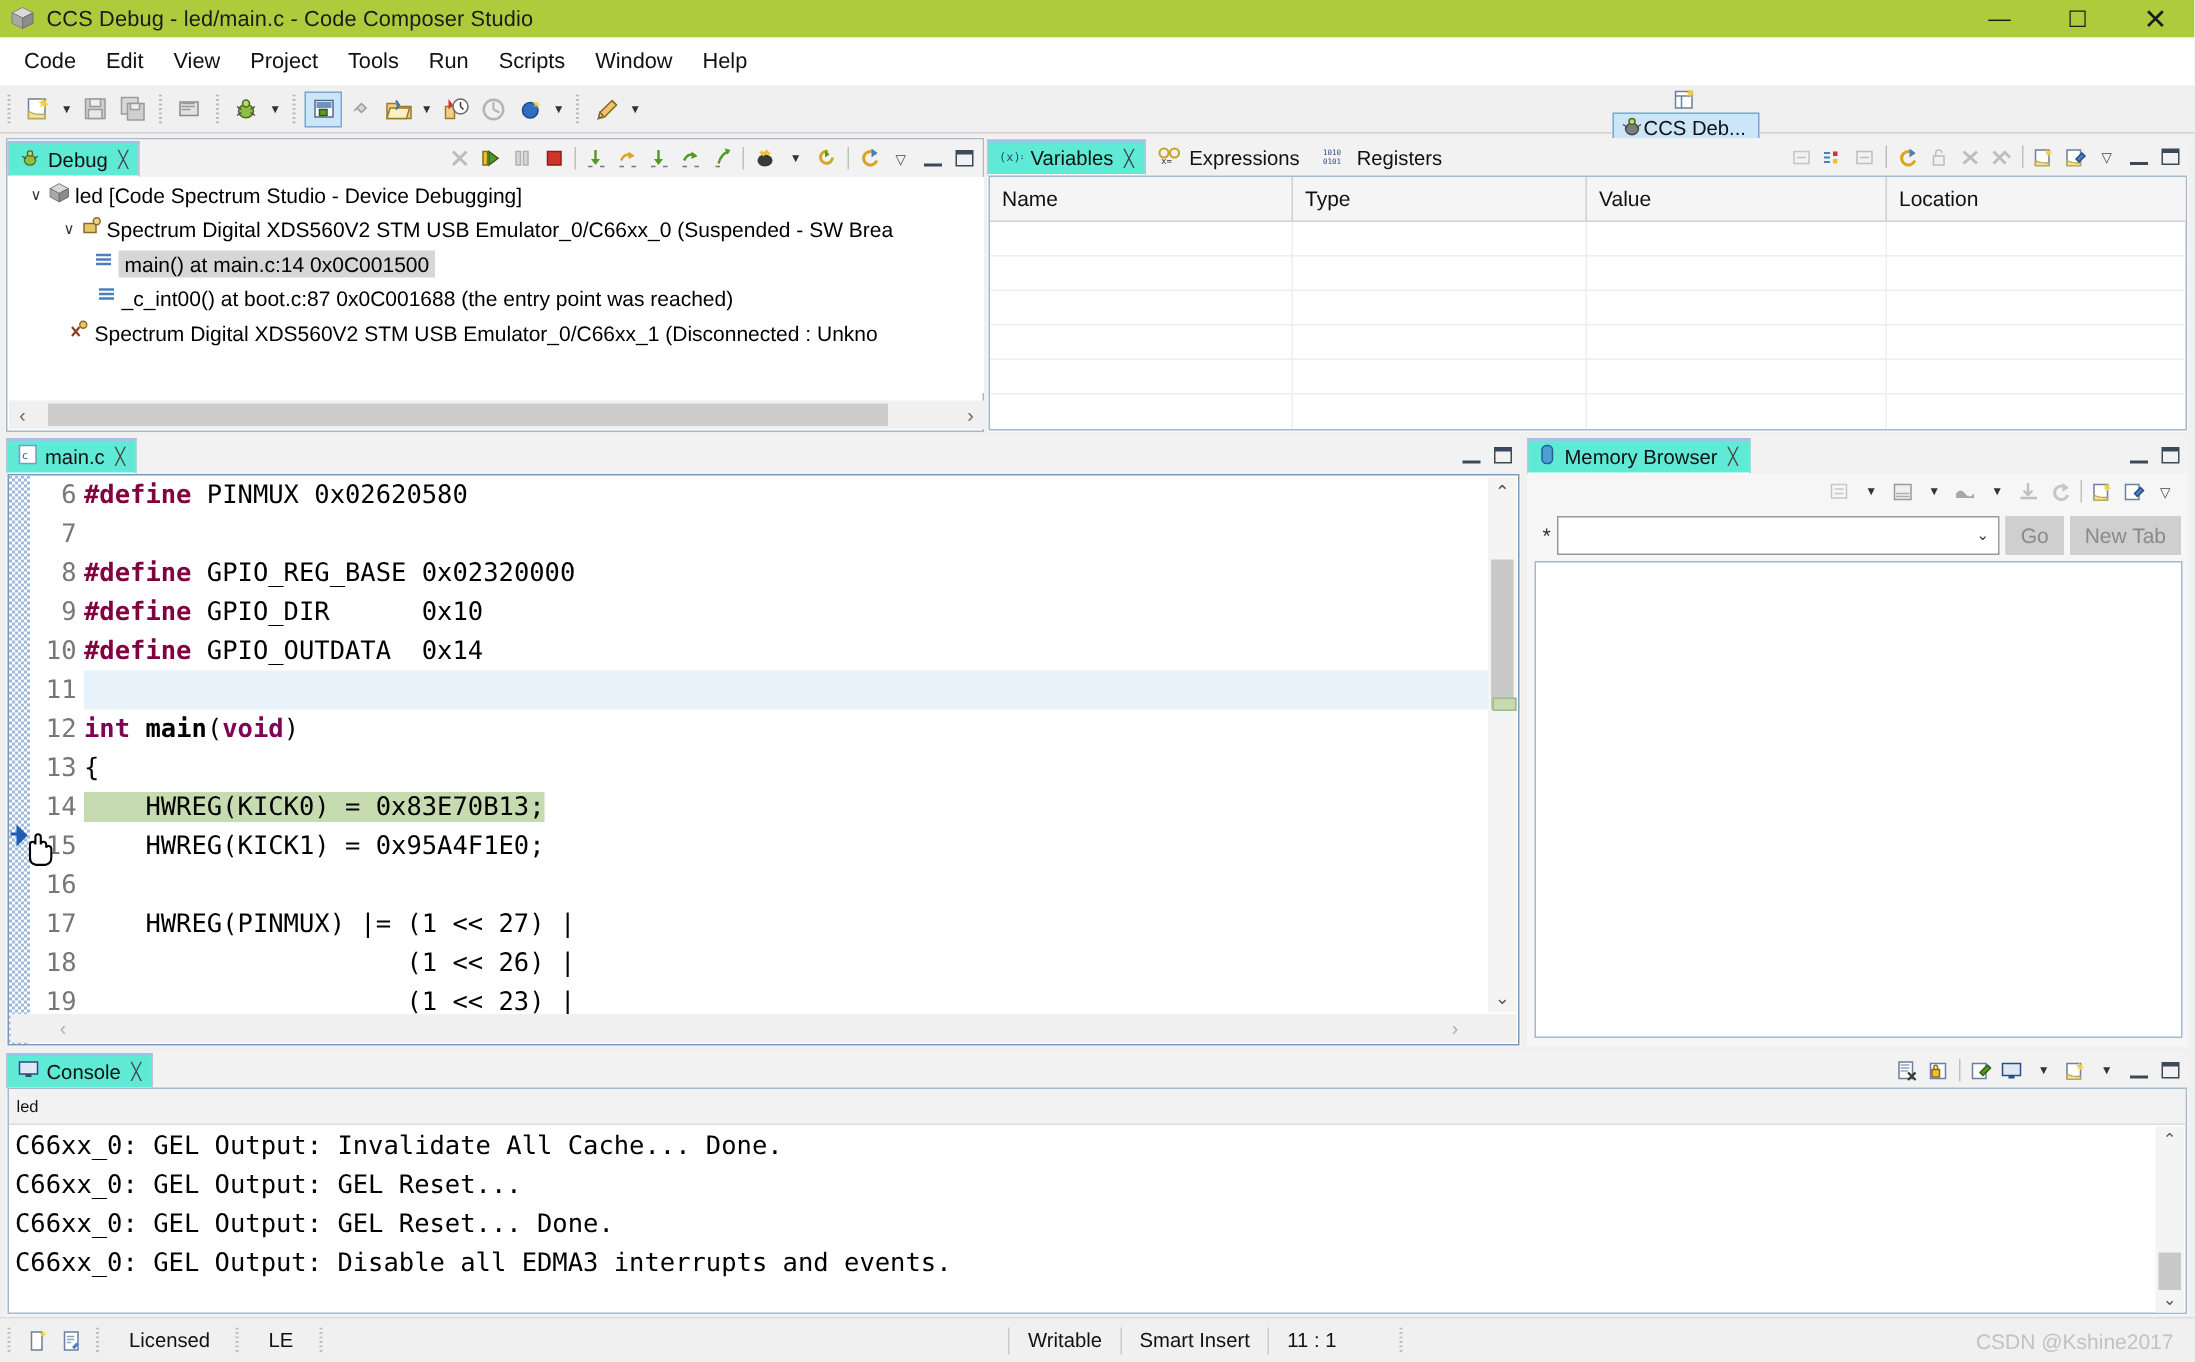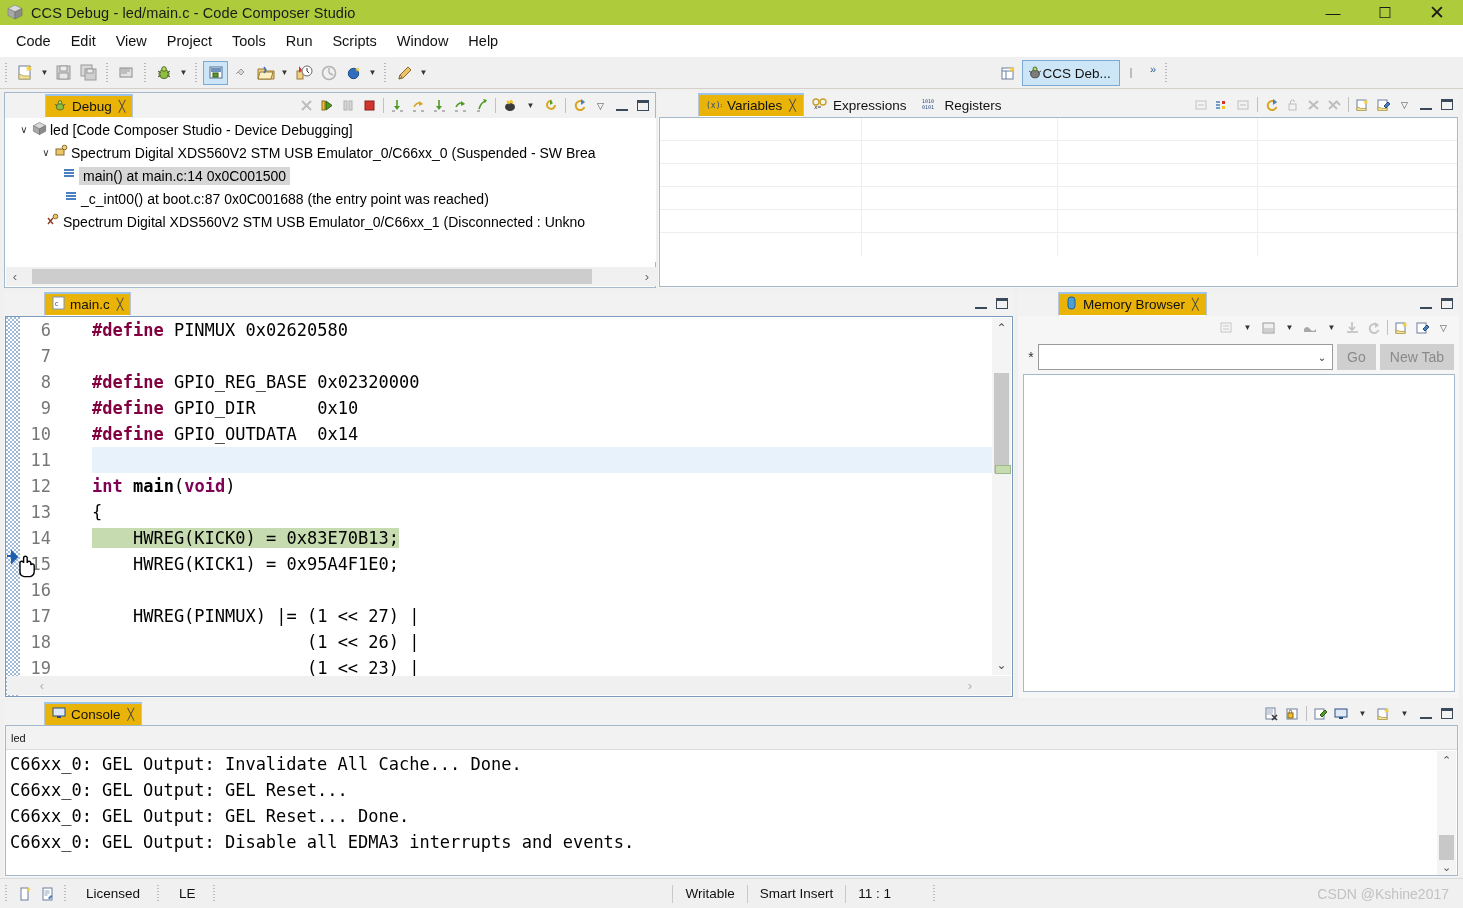--- a/index.html
+++ b/index.html
@@ -44,36 +44,36 @@
     border-bottom:1px solid #d4d0c8;
   }
   .tb-grip { width:5px; height:20px; margin:0 4px;
              background-image: repeating-linear-gradient(to bottom,#b8b8b8 0 1px, transparent 1px 3px);
              background-size:2px 3px; background-repeat:repeat-y; background-position:1px 0; }
   .tb-btn { width:25px; height:24px; display:flex; align-items:center; justify-content:center; }
   .tb-arrow { width:13px; height:24px; display:flex; align-items:center; justify-content:center;
               font-size:8px; color:#333; }
   .tb-btn.active { background:#cde6f7; border:1px solid #7aaad4; }
 
-  .persp { position:absolute; right:6px; top:58px; height:30px; display:flex; align-items:center; }
+  .persp { position:absolute; right:6px; top:58px; height:30px; display:flex; align-items:center;flex-direction:column; }
   .persp-chip { display:flex; align-items:center; height:26px; padding:0 8px 0 4px;
                 background:#cde6f7; border:1px solid #7aaad4; font-size:13.5px; color:#111; }
   .persp-open { width:26px; height:26px; display:flex; align-items:center; justify-content:center; }
   .persp-more { font-size:11px; color:#26619c; padding:0 4px; position:relative; top:-4px;}
 
   
   .view { position:absolute; background:#f6f6f6; }
   .view-body-border { border:1px solid #a6b8cc; background:#fff; }
   .tabrow { height:25px; display:flex; align-items:flex-end; position:relative; }
   .tab {
     height:24px; display:flex; align-items:center; gap:5px; padding:0 7px;
     font-size:13.5px; color:#111; border:1px solid transparent;
   }
-  .tab.sel { background:#eab308; border:1px solid #b6c6d6; border-bottom:1px solid #fff;
-             border-top:2px solid #9dc3e6;margin-left:40px; }
+  .tab.sel { background:#5eead4; border:1px solid #b6c6d6; border-bottom:1px solid #fff;
+             border-top:2px solid #9dc3e6; }
   .tab .x { font-size:11px; color:#444; margin-left:2px; }
   .viewtools { position:absolute; right:2px; top:1px; height:23px; display:flex; align-items:center; }
   .vt { width:21px; height:21px; display:flex; align-items:center; justify-content:center; }
   .vt-sep { width:1px; height:15px; background:#c0c0c0; margin:0 3px; }
 
   
   #debug-view { left:4px; top:92px; width:652px; height:196px; }
   .debug-tree { position:absolute; left:1px; top:25px; width:650px; height:144px;
                 background:#fff; overflow:hidden; font-size:14px; }
   .tree-row { height:23px; display:flex; align-items:center; white-space:nowrap; padding-left:6px; }
@@ -100,21 +100,21 @@
   .editor-area { position:absolute; left:1px; top:25px; width:1008px; height:381px;
                  background:#fff; border:1px solid #7a99bb; }
   .ed-inner { position:absolute; left:0; top:0; right:0; bottom:0; overflow:hidden; }
   .ed-marker { position:absolute; left:0; top:0; width:14px; height:100%;
                background-image: repeating-conic-gradient(#ffffff 0% 25%, #9fbad8 0% 50%);
                background-size:4px 4px; }
   .codewrap { position:absolute; left:14px; top:0; right:20px; bottom:20px; overflow:hidden;
               font-family:"DejaVu Sans Mono","Liberation Mono",monospace; font-size:17px; }
   .cline { height:26px; display:flex; align-items:center; white-space:pre; }
   .lnum { width:36px; text-align:right; color:#777; padding-right:5px; flex:0 0 auto; font-size:17px; }
-  .ctext { flex:1; color:#000;margin-left:36px; }
+  .ctext { flex:1; color:#000; }
   .cline.hl .ctext > span.hlbg { background:#c6dbaf; }
   .kw { color:#7f0055; font-weight:bold; }
   .pp { color:#820040; font-weight:bold; }
   .blank-hl { background:#e8f2fb; }
 
   .ed-vscroll { position:absolute; right:1px; top:1px; width:19px; bottom:21px; background:#f4f4f4; }
   .ed-vscroll .arr { height:20px; text-align:center; color:#555; font-size:12px; line-height:20px;}
   .ed-vthumb { position:absolute; left:2px; width:15px; background:#c8c8c8; }
   .ed-ruler-mark { position:absolute; right:1px; width:16px; height:9px; background:#c6dbaf; border:1px solid #9db88a; }
   .ed-hscroll { position:absolute; left:1px; right:1px; bottom:1px; height:19px; background:#f0f0f0;
@@ -421,21 +421,21 @@
     <div class="debug-tree">
       <div class="tree-row" style="padding-left:10px;">
         <span class="tw">∨</span>
         <span>
           <svg width="15" height="15" viewBox="0 0 16 16">
               <polygon points="8,1.5 14.5,5 8,8.5 1.5,5" fill="#d9d9d9" stroke="#7a7a7a" stroke-width="0.7"></polygon>
               <polygon points="1.5,5 8,8.5 8,14.5 1.5,11" fill="#a8a8a8" stroke="#7a7a7a" stroke-width="0.7"></polygon>
               <polygon points="14.5,5 8,8.5 8,14.5 14.5,11" fill="#8c8c8c" stroke="#6a6a6a" stroke-width="0.7"></polygon>
             </svg>
         </span>
-        <span class="lbl">led [Code Composer Studio - Device Debugging]</span>
+        <span class="lbl">led [Code Spectrum Studio - Device Debugging]</span>
       </div>
       <div class="tree-row" style="padding-left:32px;">
         <span class="tw">∨</span>
         <span>
           <svg width="14" height="14" viewBox="0 0 14 14">
               <rect x="2" y="5" width="8" height="6" fill="#e8c76a" stroke="#8a6a28"></rect>
               <circle cx="10.5" cy="3.5" r="2.3" fill="#f0d089" stroke="#8a6a28"></circle>
             </svg>
         </span>
         <span class="lbl">Spectrum Digital XDS560V2 STM USB Emulator_0/C66xx_0 (Suspended - SW Brea</span>
@@ -568,20 +568,26 @@
         <div class="vt minmax">
             <span class="mm-min"></span>
           </div>
         <div class="vt minmax">
             <span class="mm-max"></span>
           </div>
       </div>
     </div>
 
     <div class="vars-table">
+      <div class="vars-head">
+        <div style="width:202px;">Name</div>
+        <div style="width:196px;">Type</div>
+        <div style="width:200px;">Value</div>
+        <div style="width:199px; border-right:none;">Location</div>
+      </div>
       <div class="vrow">
           <div style="width:202px;"></div>
           <div style="width:196px;"></div>
           <div style="width:200px;"></div>
           <div style="width:199px;border-right:none;"></div>
         </div>
       <div class="vrow">
           <div style="width:202px;"></div>
           <div style="width:196px;"></div>
           <div style="width:200px;"></div>

